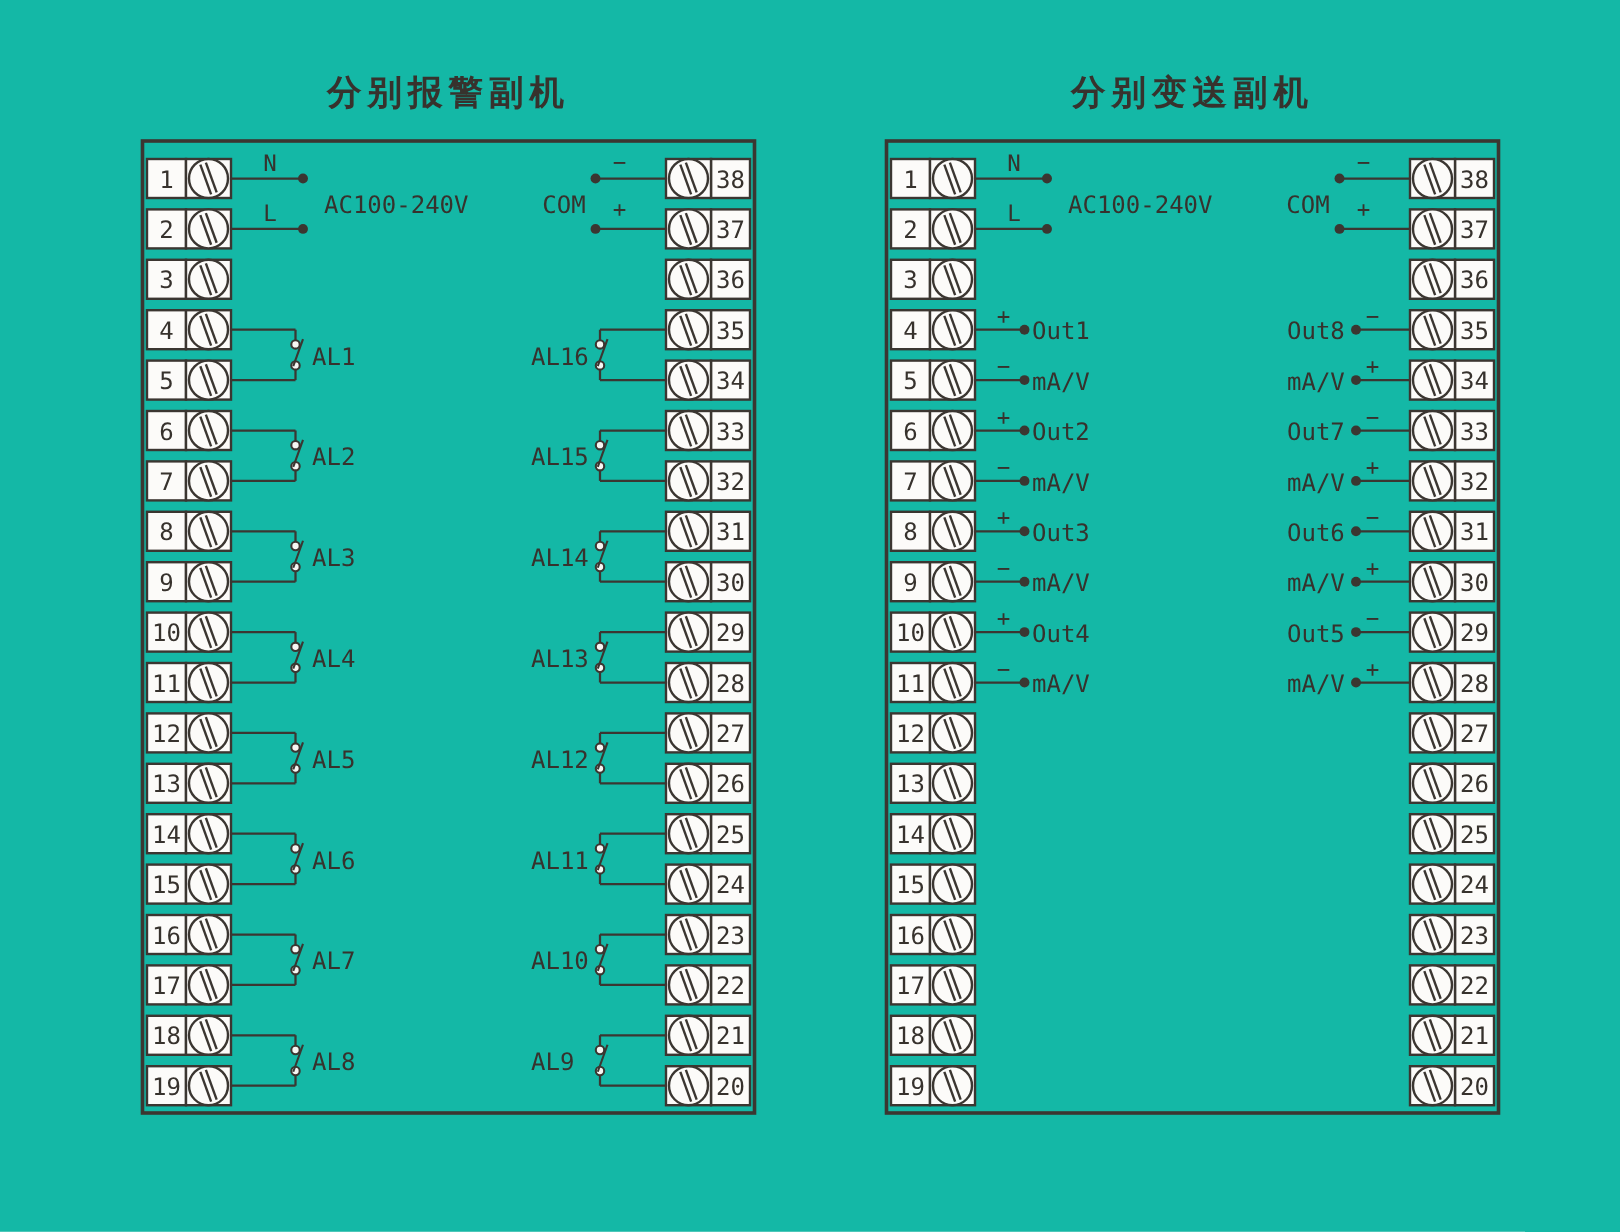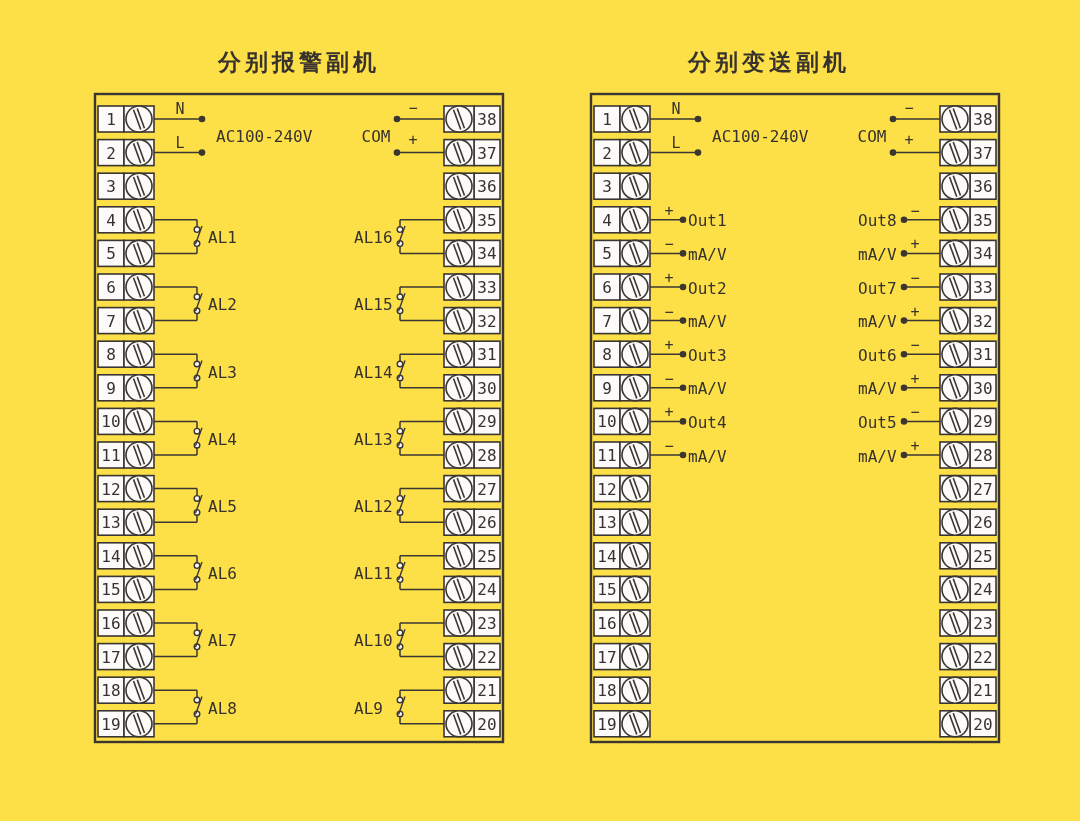--- a/index.html
+++ b/index.html
@@ -2,31 +2,31 @@
 <html><head>
 <meta charset="utf-8">
 <style>
   html,body{margin:0;padding:0}
   #stage{position:relative;width:1080px;height:821px;overflow:hidden;
          font-family:"DejaVu Sans Mono","Liberation Mono",monospace}
   .title{position:absolute;top:47px;width:408px;height:30px;line-height:30px;
          text-align:center;font-family:"DejaVu Serif","Liberation Serif",serif;
          font-size:23px;letter-spacing:4px;font-weight:600}
   #title-0{left:95px}
-  #title-1{left:565px}
+  #title-1{left:591px}
   #diagram{position:absolute;left:0;top:0}
   text{font-family:"DejaVu Sans Mono","Liberation Mono",monospace}
   text.num{font-size:16px}
   text.lbl{font-size:16px}
   text.sm{font-size:15px}
 </style>
 </head>
 <body style="background: rgb(247, 246, 243);">
 
-<div id="stage" style="background: #fde047;">
+<div id="stage" style="background: #14b8a6;">
   <div class="title" id="title-0" style="color: rgb(55, 50, 45);">分别报警副机</div>
   <div class="title" id="title-1" style="color: rgb(55, 50, 45);">分别变送副机</div>
   <svg id="diagram" width="1080" height="821" viewBox="0 0 1080 821">
       <g>
         <rect x="95" y="94" width="408" height="648" fill="none" stroke="#3b3631" stroke-width="2.4"></rect>
         <g>
           <rect x="98" y="106" width="26" height="26" fill="#fcfbf9" stroke="#3b3631" stroke-width="1.6"></rect>
           <rect x="124" y="106" width="30" height="26" fill="#fcfbf9" stroke="#3b3631" stroke-width="1.6"></rect>
           <g>
             <circle cx="139" cy="119" r="13" fill="#fcfbf9" stroke="#3b3631" stroke-width="1.6"></circle>

